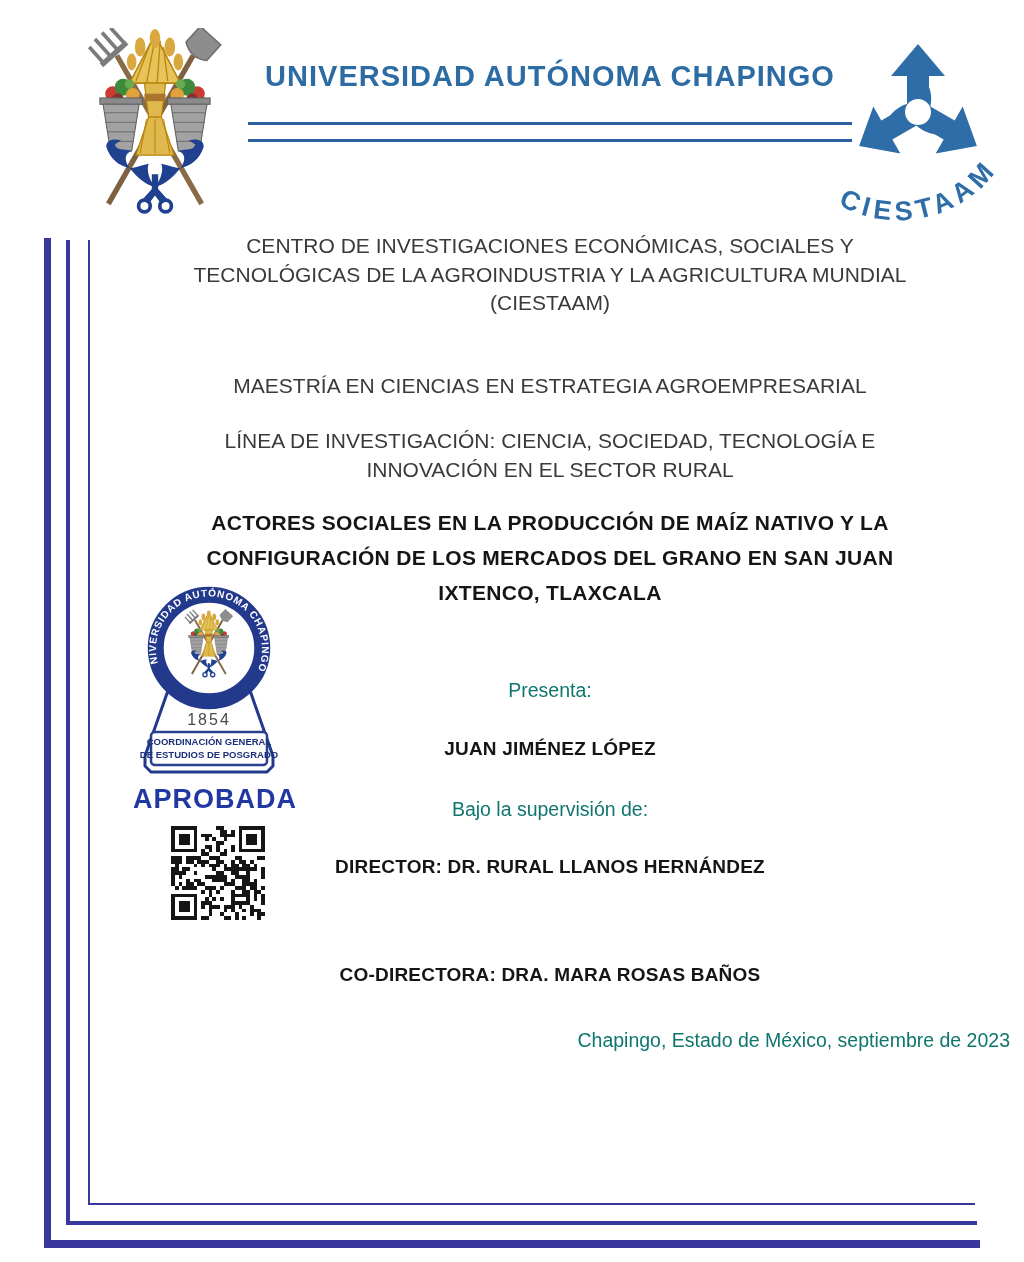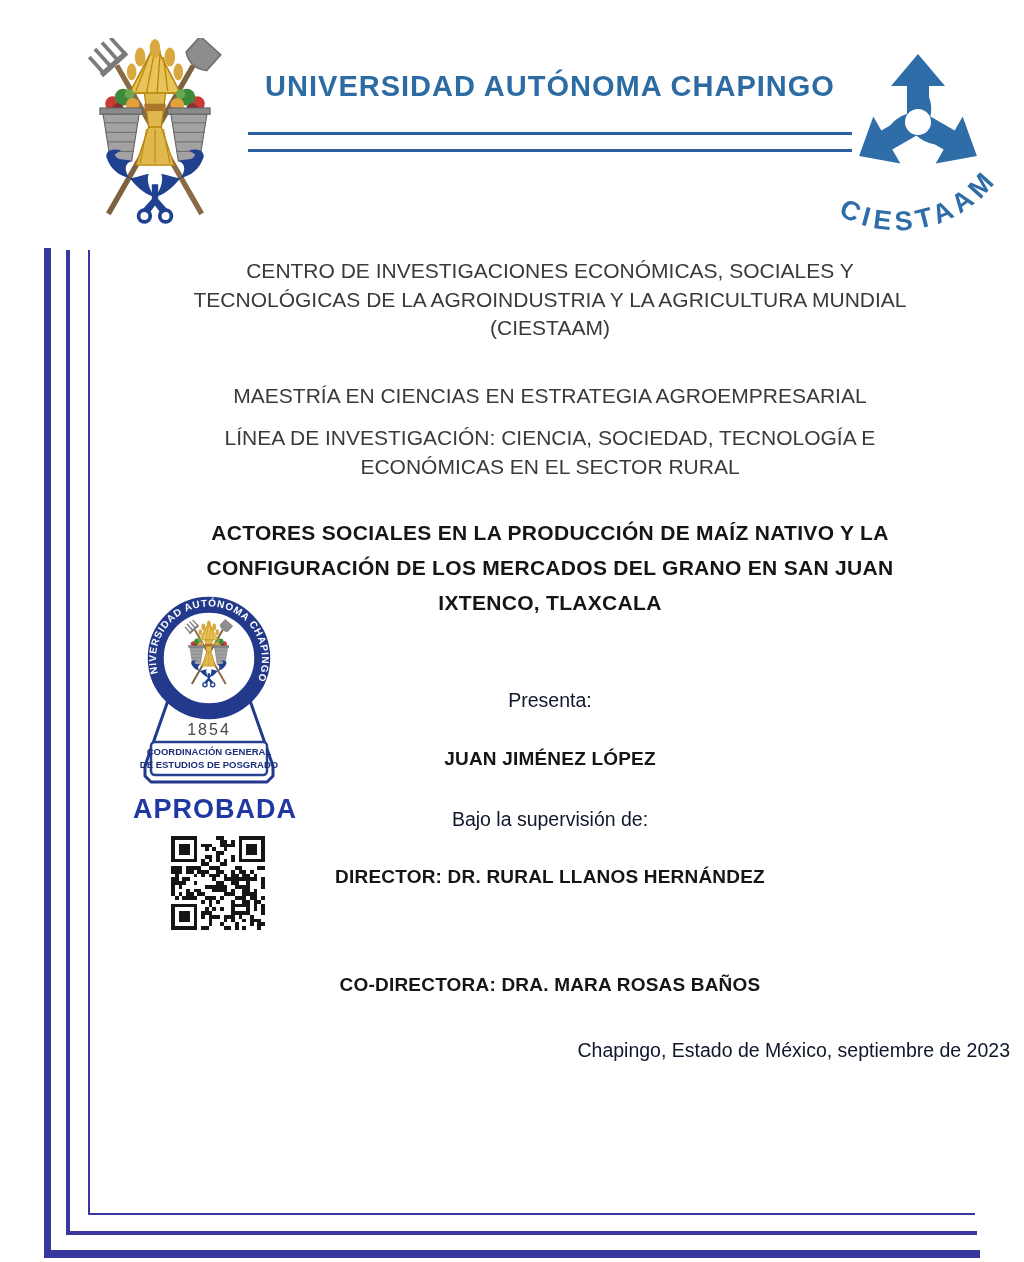--- a/index.html
+++ b/index.html
@@ -1,39 +1,39 @@
 <!DOCTYPE html>
 <html><head>
 <meta charset="utf-8">
 <style>
   html,body{margin:0;padding:0;background:#ffffff;}
   #page{
     position:relative;width:1024px;height:1262px;background:#ffffff;overflow:hidden;
     font-family:"Liberation Sans","DejaVu Sans",sans-serif;color:#2f2f2f;
   }
-  .abs{position:absolute;margin-top:10px;}
+  .abs{position:absolute;}
   
   .uni-title{
     left:248px;top:60px;width:604px;
     font-size:29px;font-weight:bold;letter-spacing:1px;color:#2d6ca3;text-align:center;
   }
   .dbl-rule{
     left:248px;top:122px;width:604px;height:14px;
     border-top:3px solid #2b5f9f;border-bottom:3px solid #2b5f9f;
   }
   
   .pb{border-color:#37379d;border-style:solid;border-top:0;border-right:0;}
   .pb-outer{left:44px;top:238px;width:929px;height:1002px;border-left-width:7px;border-bottom-width:8px;}
   .pb-mid{left:66px;top:240px;width:907px;height:981px;border-left-width:4px;border-bottom-width:4px;}
   .pb-inner{left:88px;top:240px;width:885px;height:963px;border-left-width:2px;border-bottom-width:2px;}
   
   .caps{font-size:21px;line-height:28.5px;color:#3a3a3a;}
   .col{left:90px;width:920px;text-align:center;}
   .title-b{font-size:21px;line-height:35px;font-weight:bold;color:#151515;letter-spacing:0.3px;}
-  .mid{font-size:19.5px;color:#0f172a;}
+  .mid{font-size:19.5px;color:#0f766e;}
   .mid-b{font-size:19px;font-weight:bold;color:#151515;letter-spacing:0.2px;}
   
   .aprobada{left:130px;top:784px;width:170px;text-align:center;
     font-size:27px;font-weight:bold;color:#2138a3;letter-spacing:1px;}
   .qr{left:170px;top:826px;width:96px;height:94px;}
 </style>
 </head>
 <body>
 
 <div id="page">
@@ -147,31 +147,31 @@
       <text font-size="27" font-weight="bold" fill="#2e6da8" letter-spacing="5" font-family="Liberation Sans, DejaVu Sans, sans-serif">
         <textPath href="#ciestaam-arc" startOffset="2%">CIESTAAM</textPath>
       </text>
     </svg>
   </div>
 
   <div class="abs pb pb-outer"></div>
   <div class="abs pb pb-mid"></div>
   <div class="abs pb pb-inner"></div>
 
-  <div class="abs col caps" style="top:247px;">
+  <div class="abs col caps" style="top:232px;">
     <div>CENTRO DE INVESTIGACIONES ECONÓMICAS, SOCIALES Y</div>
     <div>TECNOLÓGICAS DE LA AGROINDUSTRIA Y LA AGRICULTURA MUNDIAL</div>
     <div>(CIESTAAM)</div>
   </div>
 
   <div class="abs col caps" style="top:372px;">MAESTRÍA EN CIENCIAS EN ESTRATEGIA AGROEMPRESARIAL</div>
 
-  <div class="abs col caps" style="top:414px;">
+  <div class="abs col caps" style="top:427px;">
     <div>LÍNEA DE INVESTIGACIÓN: CIENCIA, SOCIEDAD, TECNOLOGÍA E</div>
-    <div>ECONÓMICAS EN EL SECTOR RURAL</div>
+    <div>INNOVACIÓN EN EL SECTOR RURAL</div>
   </div>
 
   <div class="abs col title-b" style="top:505px;">
     <div>ACTORES SOCIALES EN LA PRODUCCIÓN DE MAÍZ NATIVO Y LA</div>
     <div>CONFIGURACIÓN DE LOS MERCADOS DEL GRANO EN SAN JUAN</div>
     <div>IXTENCO, TLAXCALA</div>
   </div>
 
   <div class="abs" style="left:134px;top:584px;width:150px;height:200px;">
     <svg width="150" height="200" viewBox="0 0 150 200">

